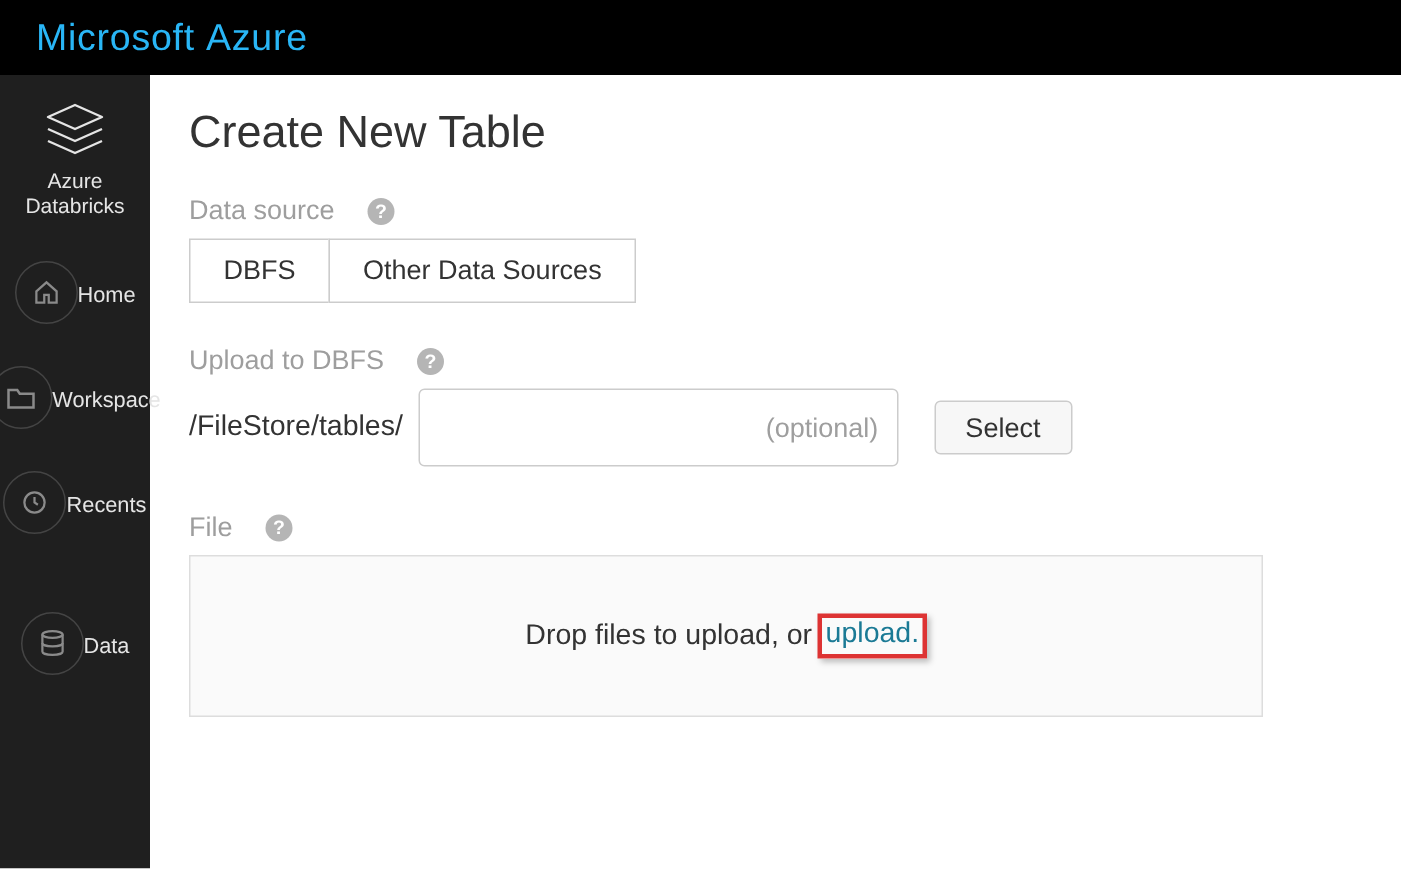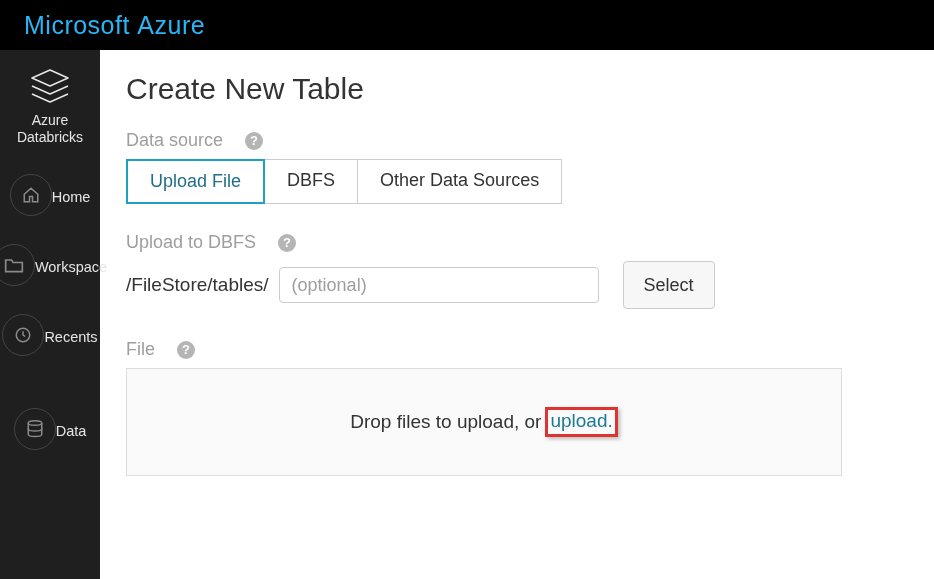--- a/index.html
+++ b/index.html
@@ -27,23 +27,23 @@
 .section-label { color: #9e9e9e; font-size: 18px; display: flex; align-items: center; gap: 22px; margin-bottom: 8px; }
 .help-icon { width: 18px; height: 18px; border-radius: 50%; background: #b5b5b5; color: #fff; font-size: 13px; font-weight: 700; display: inline-flex; align-items: center; justify-content: center; }
 
 .tab-row { display: flex; margin-bottom: 28px; }
 .tab { border: 1px solid #ccc; padding: 10px 22px; font-size: 18px; color: #333; cursor: pointer; background: #fff; margin-left: -1px; }
 .tab:first-child { margin-left: 0; }
 .tab.active { border: 2px solid #1ca0c4; color: #226f88; position: relative; z-index: 1; }
 
 .upload-row { display: flex; align-items: center; gap: 10px; margin-bottom: 30px; }
 .path-prefix { font-size: 19px; color: #333; }
-.path-input { flex: 0 0 320px; height: 36px; border: 1px solid #ccc; border-radius: 4px; padding: 0 12px; font-size: 18px; color: #737373; }
+.path-input { flex: 0 0 320px; height: 52px; border: 1px solid #ccc; border-radius: 4px; padding: 0 12px; font-size: 18px; color: #737373; text-align: right; }
 .path-input::placeholder { color: #9e9e9e; }
-.select-btn { height: 48px; padding: 0 20px; border: 1px solid #ccc; border-radius: 4px; background: #f7f7f7; font-size: 18px; color: #333; cursor: pointer; margin-left: 14px; }
+.select-btn { height: 36px; padding: 0 20px; border: 1px solid #ccc; border-radius: 4px; background: #f7f7f7; font-size: 18px; color: #333; cursor: pointer; margin-left: 14px; }
 
 .drop-zone { border: 1px solid #ddd; background: #fafafa; height: 108px; display: flex; align-items: center; justify-content: center; font-size: 19px; color: #333; margin-top: 8px; width: 716px; }
 .drop-zone .browse-wrap { border: 3px solid #d33; padding: 0 2px 2px 2px; margin-left: 4px; box-shadow: 2px 2px 4px rgba(0,0,0,0.25); }
 .drop-zone .browse { color: #1b7a95; cursor: pointer; }
 </style>
 </head>
 <body>
 
 <div class="topbar">
   <div class="brand">
@@ -104,21 +104,20 @@
   </div>
 
   <div class="main">
     <h1 class="page-title">Create New Table</h1>
 
     <div class="section-label">
       <span>Data source</span>
       <span class="help-icon">?</span>
     </div>
     <div class="tab-row">
-      <div class="tab active">Upload File</div>
       <div class="tab">DBFS</div>
       <div class="tab">Other Data Sources</div>
     </div>
 
     <div class="section-label">
       <span>Upload to DBFS</span>
       <span class="help-icon">?</span>
     </div>
     <div class="upload-row">
       <span class="path-prefix">/FileStore/tables/</span>

